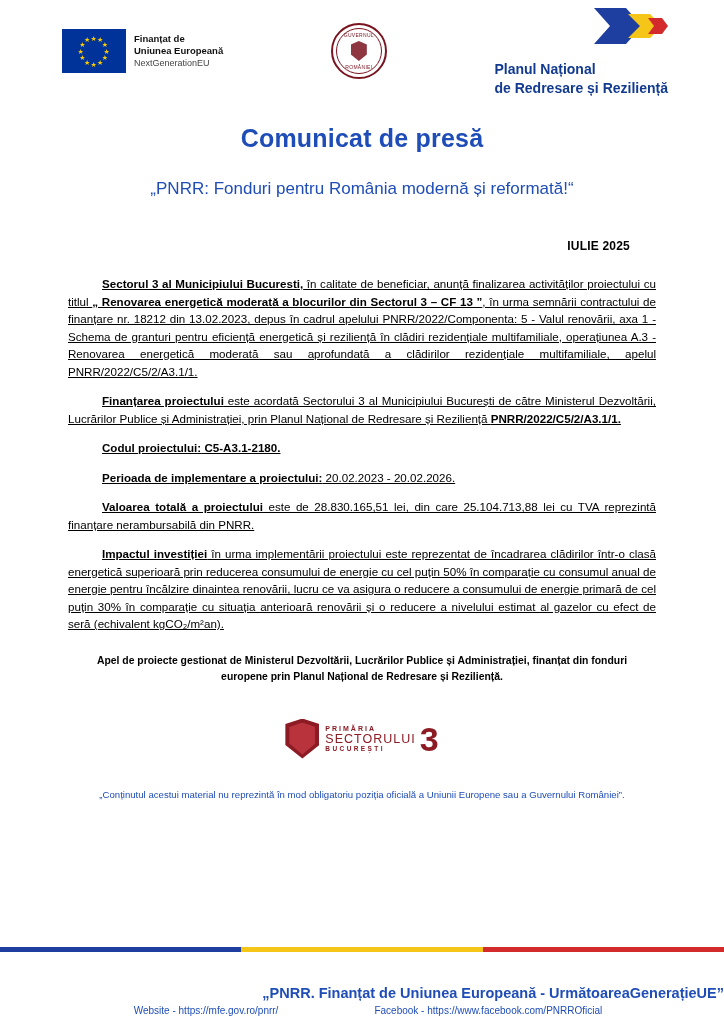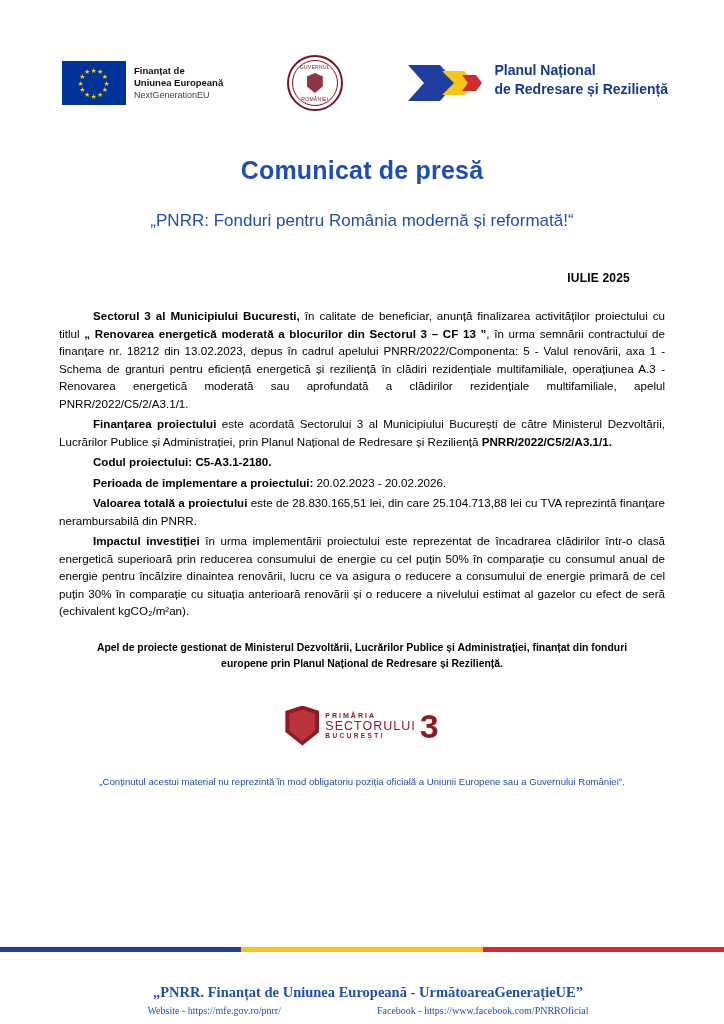--- a/index.html
+++ b/index.html
@@ -21,21 +21,21 @@
     position: relative;
     box-sizing: border-box;
     padding: 0 56px;
   }
 
   
   .header {
     display: flex;
     align-items: center;
     justify-content: space-between;
-    padding-top: 48px;
+    padding-top: 16px;
     height: 70px;
     box-sizing: content-box;
   }
   .eu-logo {
     display: flex;
     align-items: center;
     gap: 8px;
     margin-left: 6px;
   }
   .eu-flag {
@@ -93,22 +93,23 @@
     left: 50%; top: 50%;
     transform: translate(-50%,-50%);
     width: 16px; height: 20px;
     background: #7a1420;
     clip-path: polygon(50% 0, 100% 18%, 100% 68%, 50% 100%, 0 68%, 0 18%);
     opacity: .85;
   }
 
   .pnrr-logo {
     display: flex;
-    align-items: flex-start;
+    align-items: flex-end;
     gap: 12px;
+    flex-direction: column;
   }
   .pnrr-mark {
     width: 76px;
     height: 44px;
     position: relative;
   }
   .pnrr-text {
     font-size: 14px;
     font-weight: bold;
     color: #123a8f;
@@ -139,22 +140,23 @@
   }
 
   
   .body {
     margin-top: 22px;
     font-size: 11.6px;
     line-height: 17.5px;
     text-align: justify;
   }
   .body p {
-    margin: 3px;
+    margin: 12px;
     text-indent: 34px;
+    text-decoration: underline;
   }
   .b { font-weight: bold; }
 
   .note {
     margin-top: 20px;
     text-align: center;
     font-size: 10.4px;
     font-weight: bold;
     line-height: 16px;
     padding: 0 34px;
@@ -214,22 +216,21 @@
     display: flex;
   }
   .bar-blue { flex: 1 1 0; background: #1f3fa0; }
   .bar-yellow { flex: 1 1 0; background: #f5c518; }
   .bar-red { flex: 1 1 0; background: #d32b2b; }
 
   .footer {
     position: absolute;
     left: 12px; right: 0;
     bottom: 8px;
-    text-align: center;
-    font-family: Liberation Serif, serif;
+    text-align: right;
   }
   .footer-title {
     color: #1f4db7;
     font-size: 14.5px;
     font-weight: bold;
     margin-top: 14px;
   }
   .footer-links {
     margin-top: 4px;
     display: flex;

